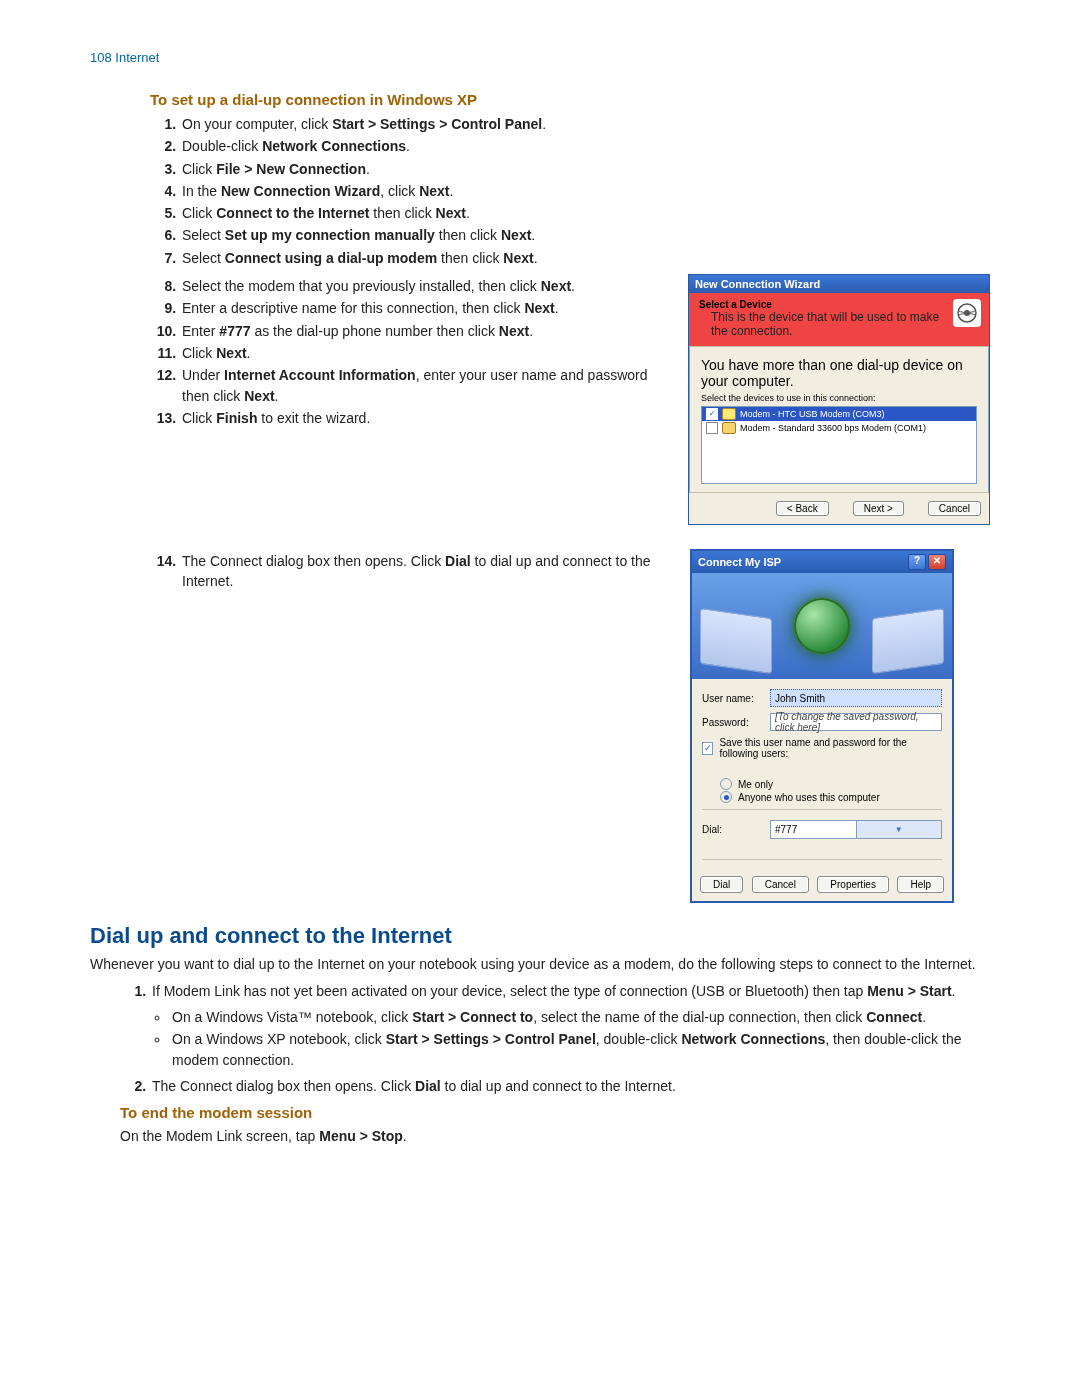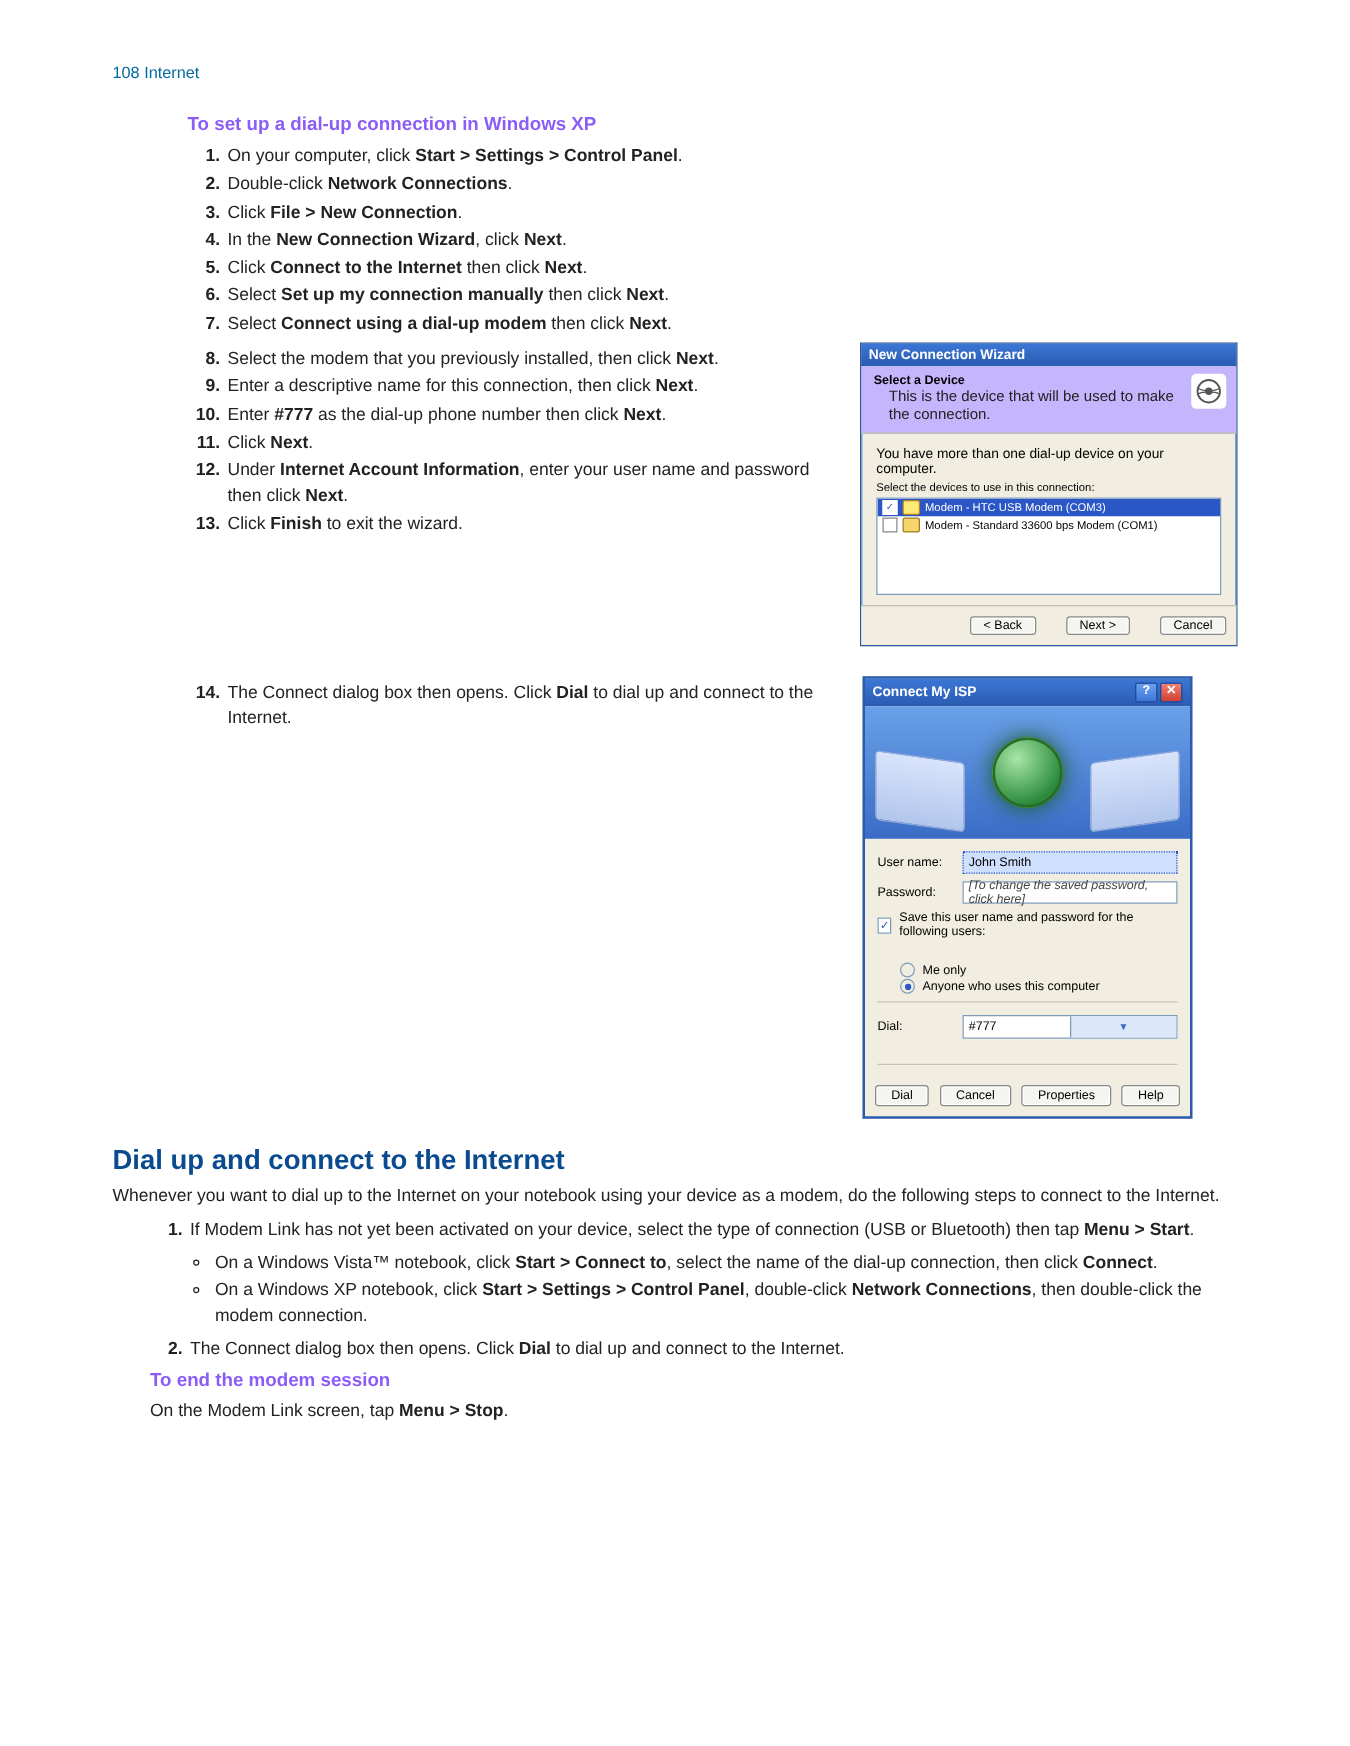--- a/index.html
+++ b/index.html
@@ -13,21 +13,21 @@
   }
   .page {
     padding: 50px 90px 60px 90px;
   }
   .page-header {
     font-size: 13px;
     color: #0369a1;
     margin-bottom: 26px;
   }
   .h3 {
-    color: #8b5cf6;
+    color: #a16207;
     font-weight: 600;
     font-size: 15px;
     margin: 8px 0 6px 60px;
   }
   .h2 {
     color: #0a4b8f;
     font-weight: 700;
     font-size: 22px;
     margin: 20px 0 6px 0;
   }
@@ -80,39 +80,39 @@
     box-shadow: 0 0 0 1px #7fa4d4 inset;
   }
   .wizard .titlebar {
     background: linear-gradient(#3c77d6, #2a5bb0);
     color: #fff;
     font-weight: 700;
     font-size: 11px;
     padding: 3px 6px;
   }
   .wizard .header {
-    background: #c4b5fd;
+    background: #ef4444;
     padding: 6px 8px 8px 10px;
     border-bottom: 1px solid #c0c0a8;
     display: flex;
     justify-content: space-between;
     align-items: flex-start;
   }
   .wizard .header .h-left { flex: 1; }
   .wizard .header .h-title { font-weight: 700; }
   .wizard .header .h-sub { margin-left: 12px; font-size: 12px; color: #222; }
   .wizard .header .h-icon {
     width: 28px; height: 28px;
     background: #fff;
     border-radius: 4px;
     display: flex; align-items: center; justify-content: center;
   }
   .wizard .header .h-icon svg { width: 24px; height: 24px; }
   .wizard .panel { padding: 10px 12px 8px 12px; min-height: 118px; }
-  .wizard .panel .p1 { font-size: 11px; }
+  .wizard .panel .p1 { font-size: 14px; }
   .wizard .panel .p2 { font-size: 9px; margin-top: 4px; }
   .wizard .listbox {
     margin-top: 3px;
     border: 1px solid #7f9db9;
     background: #fff;
     height: 76px;
     overflow: hidden;
   }
   .wizard .listbox .row {
     display: flex; align-items: center; gap: 4px;

